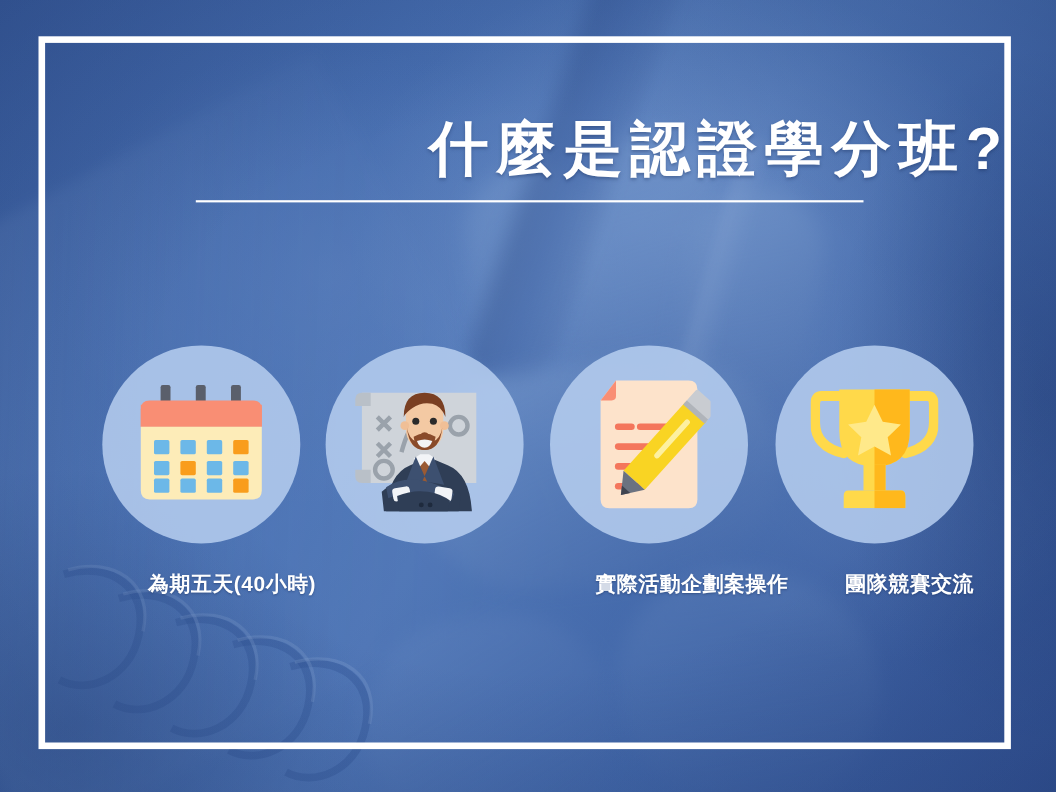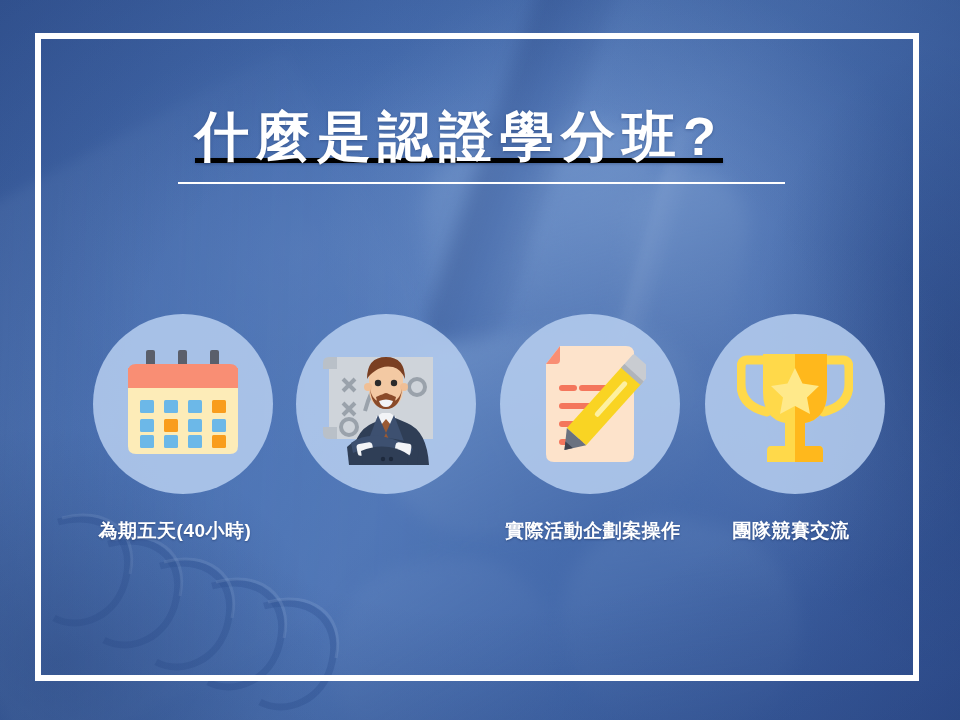--- a/index.html
+++ b/index.html
@@ -110,22 +110,21 @@
     border: 6px solid #ffffff;
     box-sizing: border-box;
     pointer-events: none;
   }
 
   
   .title-wrap {
     position: absolute;
     left: 0; top: 106px;
     width: 918px;
-    text-align: center;
-    text-decoration: underline;
+    text-align: right;
   }
   .title {
     color: #ffffff;
     font-size: 54px;
     font-weight: 700;
     letter-spacing: 7px;
     line-height: 1.12;
     text-shadow: 0 1px 3px rgba(20,40,84,0.35);
     white-space: nowrap;
   }
@@ -158,20 +157,21 @@
   .captions { position: absolute; left: 0; top: 518px; width: 960px; height: 30px; }
   .caption {
     position: absolute; top: 0;
     color: #ffffff;
     font-size: 19px;
     font-weight: 700;
     letter-spacing: 0.5px;
     white-space: nowrap;
     text-shadow: 0 1px 2px rgba(20,40,84,0.45);
     transform: translateX(-50%);
+    margin-left: 36px;
   }
   .cap1 { left: 175px; }
   .cap2 { left: 388px; }
   .cap3 { left: 593px; }
   .cap4 { left: 791px; }
 </style>
 </head>
 <body>
 
 <div id="slide">

